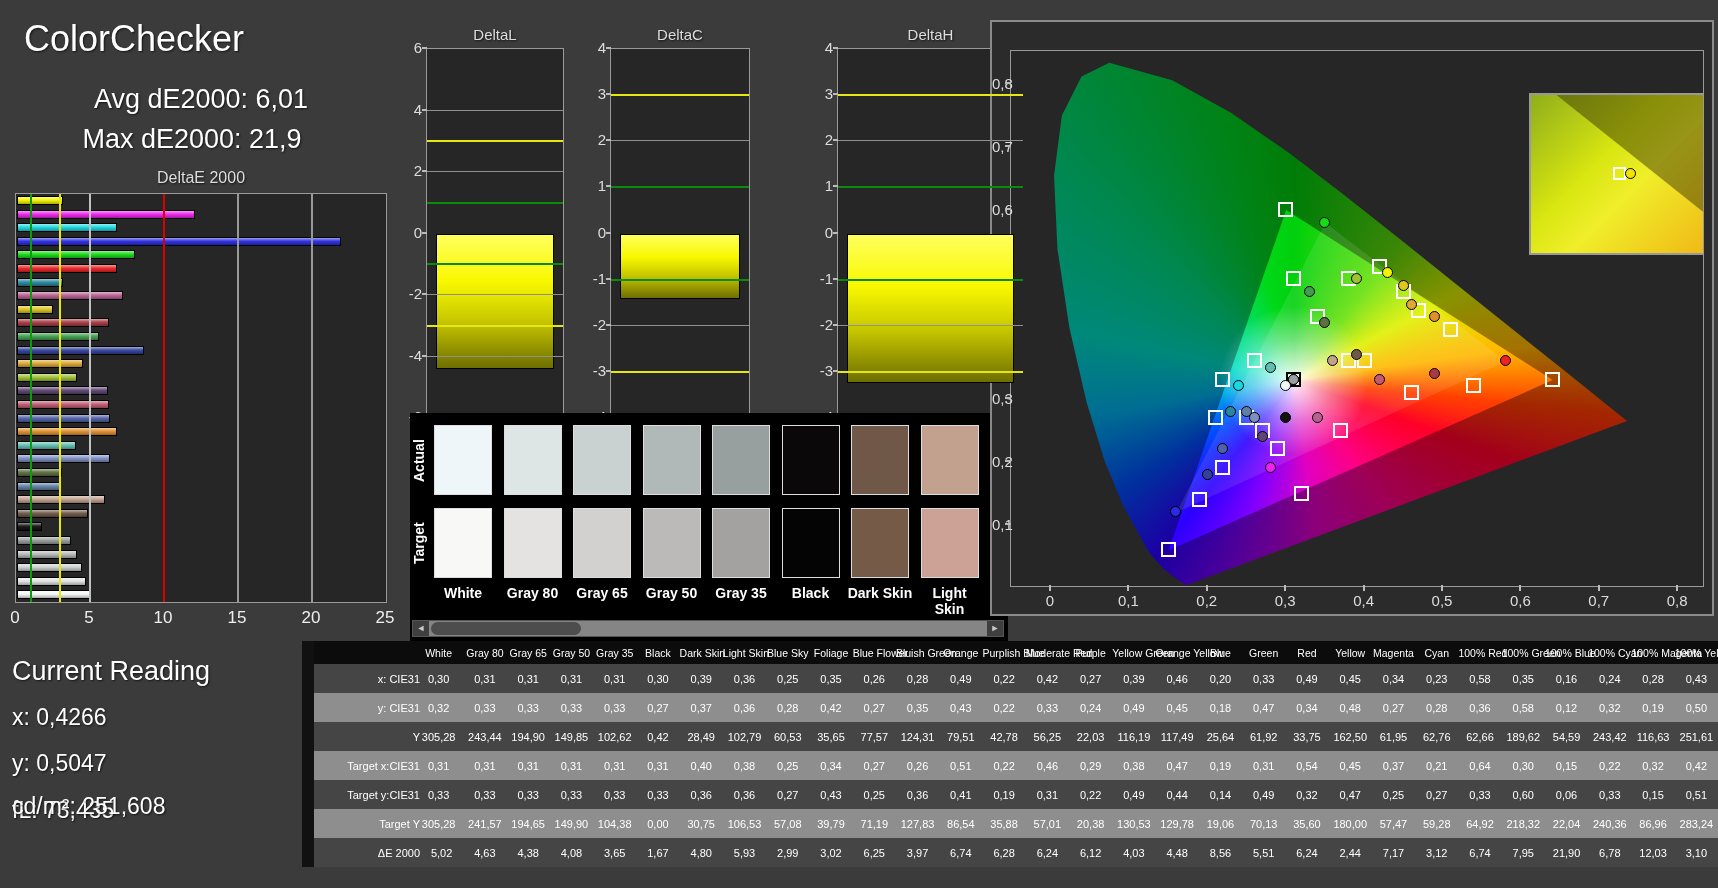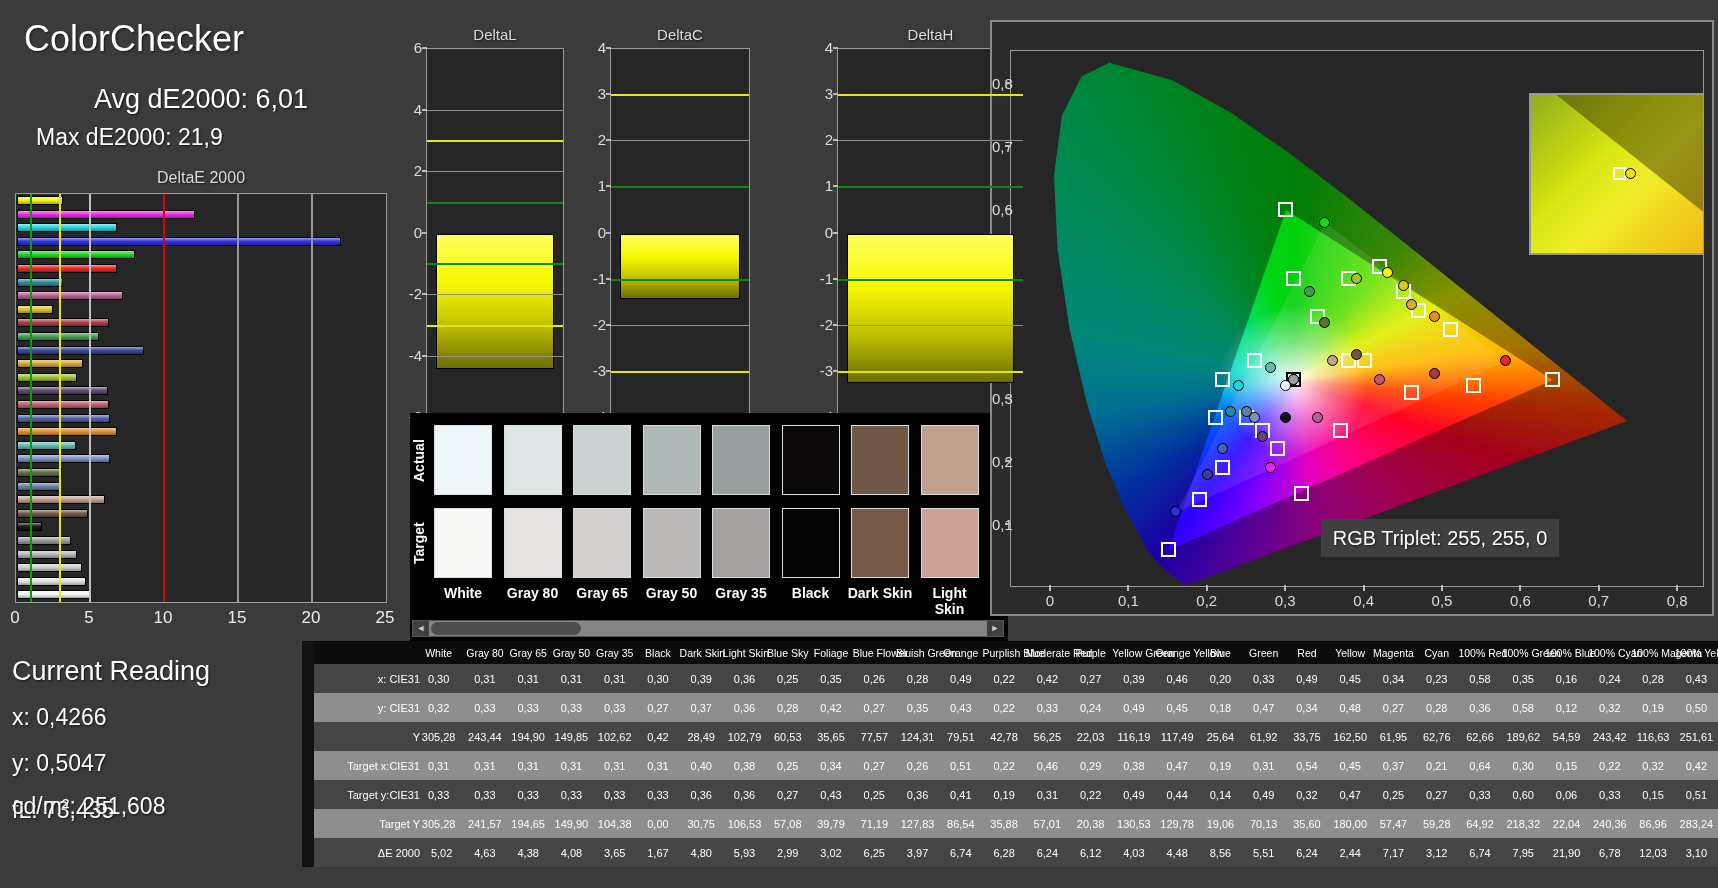--- a/index.html
+++ b/index.html
@@ -4,21 +4,21 @@
 <style>
   *{margin:0;padding:0;box-sizing:border-box}
   body{width:1718px;height:888px;position:relative;background:#3b3b3b;
        font-family:"Liberation Sans",sans-serif;color:#fff;overflow:hidden}
   .abs{position:absolute}
   .ts{text-shadow:1px 1px 2px rgba(0,0,0,.65)}
 
   
   #app-title{left:24px;top:18px;font-size:36px;font-weight:400}
   #avg-line{left:36px;top:84px;width:330px;text-align:center;font-size:27px}
-  #max-line{left:36px;top:124px;width:330px;text-align:left;font-size:23px}
+  #max-line{left:27px;top:124px;width:330px;text-align:center;font-size:27px}
 
   
   #de-title{left:15px;top:169px;width:372px;text-align:center;font-size:16px;color:#ddd}
   #de-frame{left:15px;top:193px;width:372px;height:410px;background:#262626;border:1px solid #9a9a9a}
   .vline{position:absolute;top:0;bottom:0;width:2px;z-index:3}
   .hbar{position:absolute;left:1px;height:9px;border:1px solid #000;z-index:2;
         background-image:linear-gradient(to bottom,rgba(255,255,255,.55),rgba(255,255,255,.05) 45%,rgba(0,0,0,.3));}
   #de-xaxis{left:15px;top:608px;width:390px;height:20px}
   .axlab{position:absolute;width:30px;text-align:center;font-size:17px;color:#eee}
 
@@ -276,21 +276,20 @@
     <div class="swatch" style="left: 580px; top: 95px; height: 70px; background: rgb(94, 126, 166);"></div>
     <div class="swlab" style="left: 576px;">Blue Sky</div>
   </div>
 
 <div class="abs" id="cie-panel">
   <div id="cie-plot">
     <div class="cie-layer" id="cie-locus" style="clip-path: polygon(25.43% 99.41%, 25.13% 99.4%, 24.34% 98.72%, 22.03% 96.52%, 19.78% 93.22%, 16.08% 84.43%, 13.52% 76.45%, 10.89% 65.39%, 8.42% 51.58%, 6.69% 36.84%, 6.2% 23.18%, 7.33% 11.99%, 10.16% 4.74%, 14.16% 2.18%, 23.24% 5.45%, 31.7% 11.51%, 39.83% 18.78%, 47.91% 26.73%, 55.93% 34.92%, 63.66% 42.91%, 70.74% 50.23%, 76.59% 56.3%, 80.98% 60.82%, 83.88% 63.83%, 86.42% 66.46%, 88.76% 68.88%);"></div>
     <div class="cie-layer" id="cie-tri" style="clip-path: polygon(78.06% 61.28%, 39.65% 29.61%, 22.71% 92.96%);"></div>
     <div class="cie-layer" id="cie-mtri" style="clip-path: polygon(71.29% 57.77%, 45.3% 31.96%, 23.84% 85.92%);"></div>
     <div class="cie-layer" id="cie-white" style="clip-path: polygon(25.43% 99.41%, 25.13% 99.4%, 24.34% 98.72%, 22.03% 96.52%, 19.78% 93.22%, 16.08% 84.43%, 13.52% 76.45%, 10.89% 65.39%, 8.42% 51.58%, 6.69% 36.84%, 6.2% 23.18%, 7.33% 11.99%, 10.16% 4.74%, 14.16% 2.18%, 23.24% 5.45%, 31.7% 11.51%, 39.83% 18.78%, 47.91% 26.73%, 55.93% 34.92%, 63.66% 42.91%, 70.74% 50.23%, 76.59% 56.3%, 80.98% 60.82%, 83.88% 63.83%, 86.42% 66.46%, 88.76% 68.88%);"></div>
-    <div id="rgb-box" class="ts">RGB Triplet: 255, 255, 0</div>
     <div id="cie-inset">
       <div id="inset-dark"></div>
       <div id="inset-square" style="left: 82.4062px; top: 71.526px;"></div>
       <div id="inset-circle" style="left: 94.4123px; top: 73.474px; background: rgb(242, 228, 0);"></div>
     </div>
   <div class="sqmark neutral" title="White" style="left: 275.04px; top: 321.1px;"></div>
       <div class="sqmark neutral" title="Gray 80" style="left: 275.04px; top: 321.1px;"></div>
       <div class="sqmark neutral" title="Gray 65" style="left: 275.04px; top: 321.1px;"></div>
       <div class="sqmark neutral" title="Gray 50" style="left: 275.04px; top: 321.1px;"></div>
       <div class="sqmark neutral" title="Gray 35" style="left: 275.04px; top: 321.1px;"></div>

